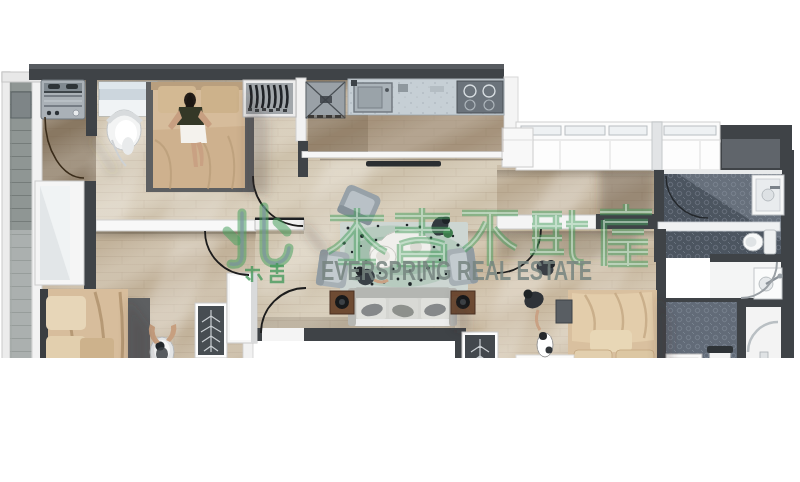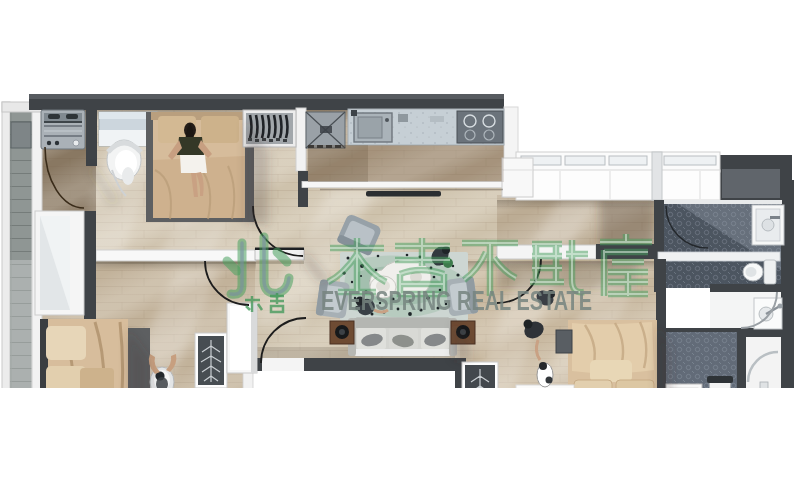--- a/index.html
+++ b/index.html
@@ -1,17 +1,17 @@
 <!DOCTYPE html>
 <html><head>
 <meta charset="utf-8">
 <style>
 html,body{margin:0;padding:0;background:#ffffff;}
 #wrap{position:relative;width:800px;height:358px;background:#ffffff;overflow:hidden;
-font-family:"Liberation Sans", sans-serif;margin-top:30px;}
+font-family:"Liberation Sans", sans-serif;}
 </style>
 </head>
 <body>
 <div id="wrap">
 <svg width="800" height="482" viewBox="0 0 800 482" xmlns="http://www.w3.org/2000/svg">
 <defs>
 <pattern id="plank" width="52" height="16" patternUnits="userSpaceOnUse">
   <rect width="52" height="16" fill="none"></rect>
   <line x1="0" y1="0.5" x2="52" y2="0.5" stroke="rgba(110,85,58,0.25)" stroke-width="1"></line>
   <line x1="0" y1="8.5" x2="52" y2="8.5" stroke="rgba(110,85,58,0.18)" stroke-width="1"></line>

